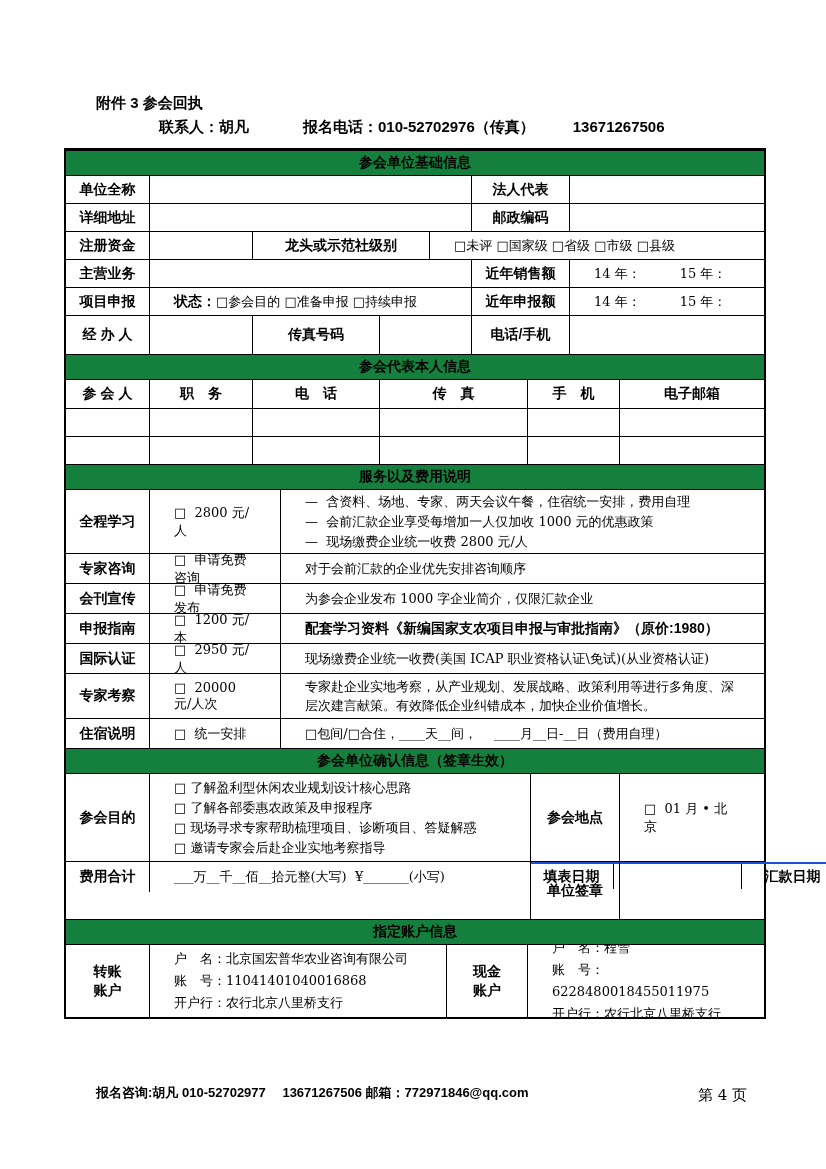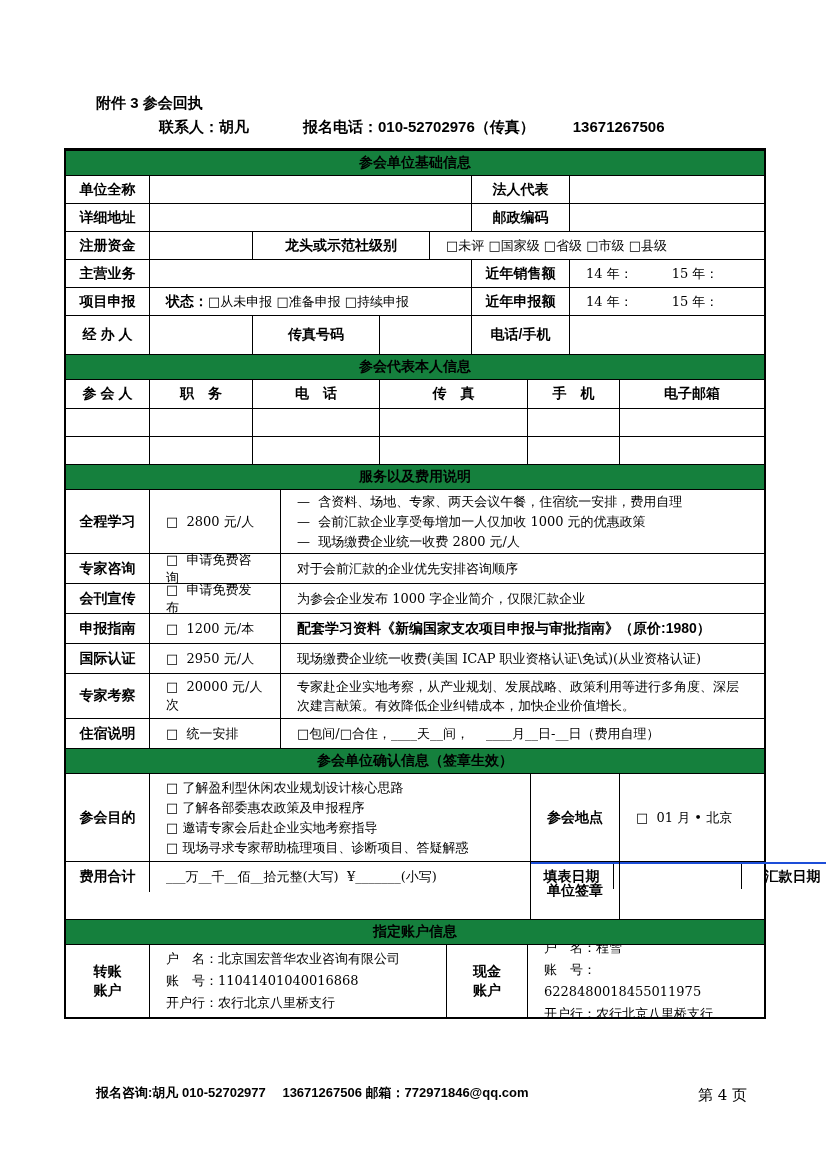--- a/index.html
+++ b/index.html
@@ -11,21 +11,21 @@
   .doc-title{position:absolute;left:96px;top:94px;font-size:15px;font-weight:bold;white-space:pre-wrap;}
   .doc-contact{position:absolute;left:159px;top:118px;font-size:15px;font-weight:bold;display:flex;white-space:pre-wrap;}
   .doc-contact .gap1{margin-right:54px;}
   .doc-contact .gap2{margin-right:38px;}
 
   .form{position:absolute;left:64px;top:148px;width:702px;border:2px solid #000;box-sizing:border-box;background:#fff;}
   .row{display:flex;border-top:1px solid #000;box-sizing:border-box;align-items:stretch;}
   .cell{border-left:1px solid #000;box-sizing:border-box;display:flex;align-items:center;white-space:pre-wrap;overflow:hidden;}
   .cell:first-child{border-left:none;}
   .lbl{justify-content:center;text-align:center;font-weight:bold;font-size:14px;}
-  .val{padding:0 16px;font-size:13px;font-family:"DejaVu Serif",serif;}
+  .val{padding:0 24px;font-size:13px;font-family:"DejaVu Serif",serif;}
   .inp{}
   .sec{height:24px;background:#15803d;display:flex;align-items:center;justify-content:center;
        font-weight:bold;font-size:14px;border-top:1px solid #000;}
   .vstack{display:flex;flex-direction:row;box-sizing:border-box;}
   .subrow{display:flex;flex:1;box-sizing:border-box;}
   .subrow.bt{border-top:2px solid #1d4ed8;}
   .lines{flex-direction:column;align-items:flex-start;justify-content:center;}
   .lines div{line-height:20px;}
   .desc-bold{font-family:"Liberation Sans",sans-serif;font-weight:bold;font-size:14px;}
   .note-row{background:#d9d9d9;}
@@ -73,21 +73,21 @@
     <div class="cell lbl" style="width:83px">主营业务</div>
     <div class="cell inp" style="width:322px"></div>
     <div class="cell lbl" style="width:98px">近年销售额</div>
     <div class="cell val" style="width:195px">14 年：　　　15 年：</div>
   </div>
 
   <div class="row" style="height:28px">
     <div class="cell lbl" style="width:83px">项目申报</div>
     <div class="cell val" style="width:322px">
       <span class="t-bold" style="font-family:'Liberation Sans',sans-serif;font-size:14px">状态：</span>
-      <span>□从未申报 □准备申报 □持续申报</span>
+      <span>□参会目的 □准备申报 □持续申报</span>
     </div>
     <div class="cell lbl" style="width:98px">近年申报额</div>
     <div class="cell val" style="width:195px">14 年：　　　15 年：</div>
   </div>
 
   <div class="row" style="height:39px">
     <div class="cell lbl" style="width:83px">经 办 人</div>
     <div class="cell inp" style="width:103px"></div>
     <div class="cell lbl" style="width:127px">传真号码</div>
     <div class="cell inp" style="width:92px"></div>
@@ -172,22 +172,22 @@
     <div class="cell val" style="width:484px">□包间/□合住，____天__间，　 ____月__日-__日（费用自理）</div>
   </div>
 
   <div class="sec">参会单位确认信息（签章生效）</div>
 
   <div class="row" style="height:88px">
     <div class="cell lbl" style="width:83px">参会目的</div>
     <div class="cell val lines" style="width:381px">
       <div>□ 了解盈利型休闲农业规划设计核心思路</div>
       <div>□ 了解各部委惠农政策及申报程序</div>
+      <div>□ 现场寻求专家帮助梳理项目、诊断项目、答疑解惑</div>
       <div>□ 邀请专家会后赴企业实地考察指导</div>
-      <div>□ 现场寻求专家帮助梳理项目、诊断项目、答疑解惑</div>
     </div>
     <div class="cell lbl" style="width:89px">参会地点</div>
     <div class="cell val" style="width:145px">□  01 月 • 北京</div>
   </div>
 
   <div class="row" style="height:58px">
     <div class="vstack" style="width:464px">
       <div class="subrow" style="height:30px">
         <div class="cell lbl" style="width:83px;height:100%">费用合计</div>
         <div class="cell val" style="width:381px;height:100%">___万__千__佰__拾元整(大写)  ¥_______(小写)</div>

